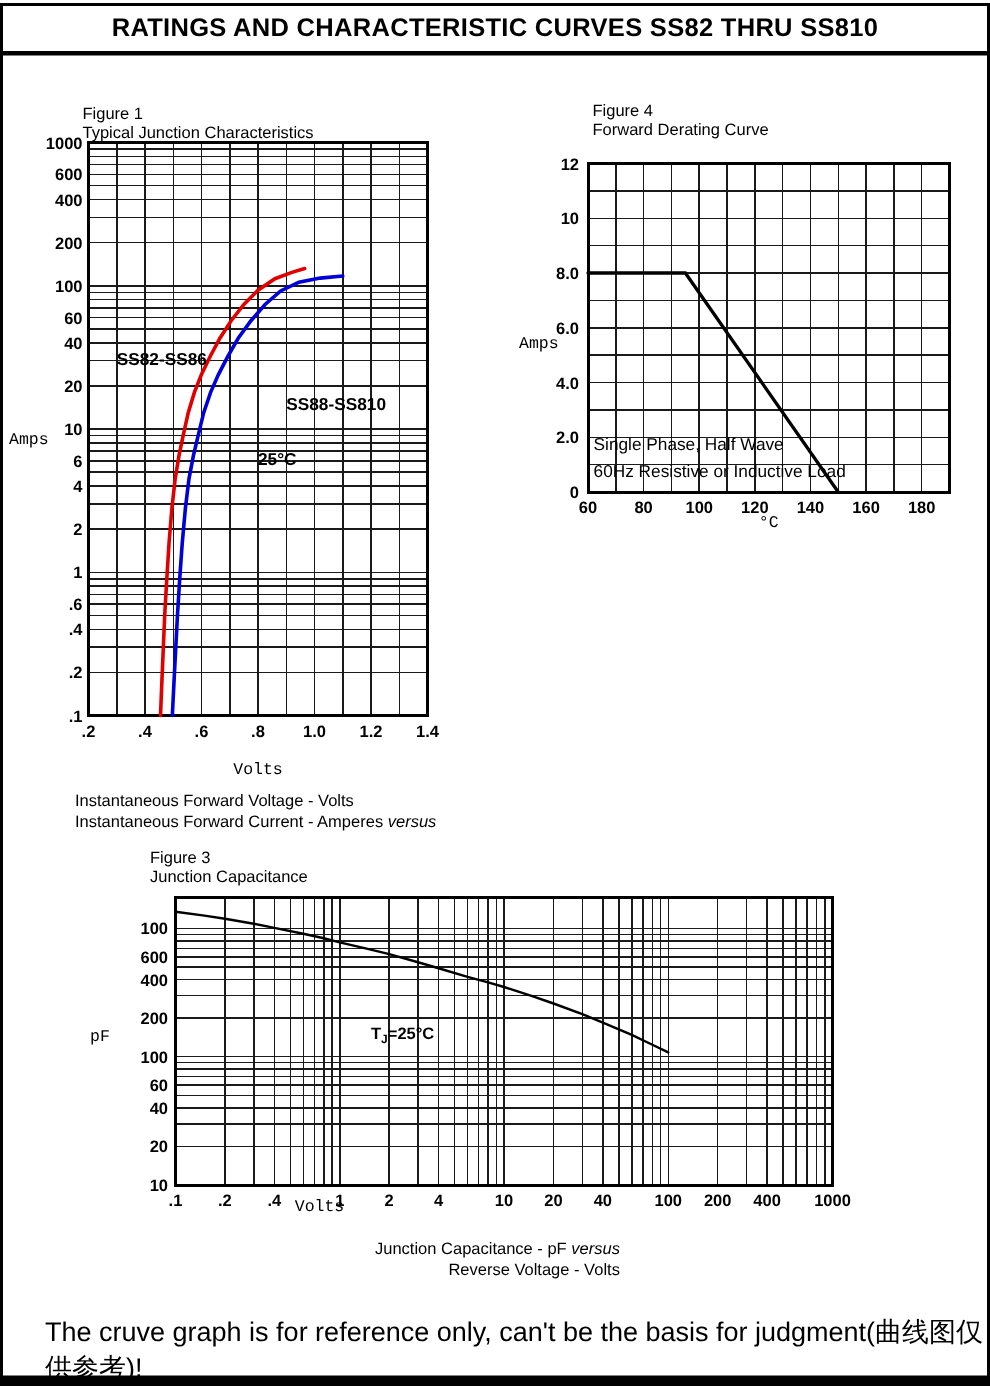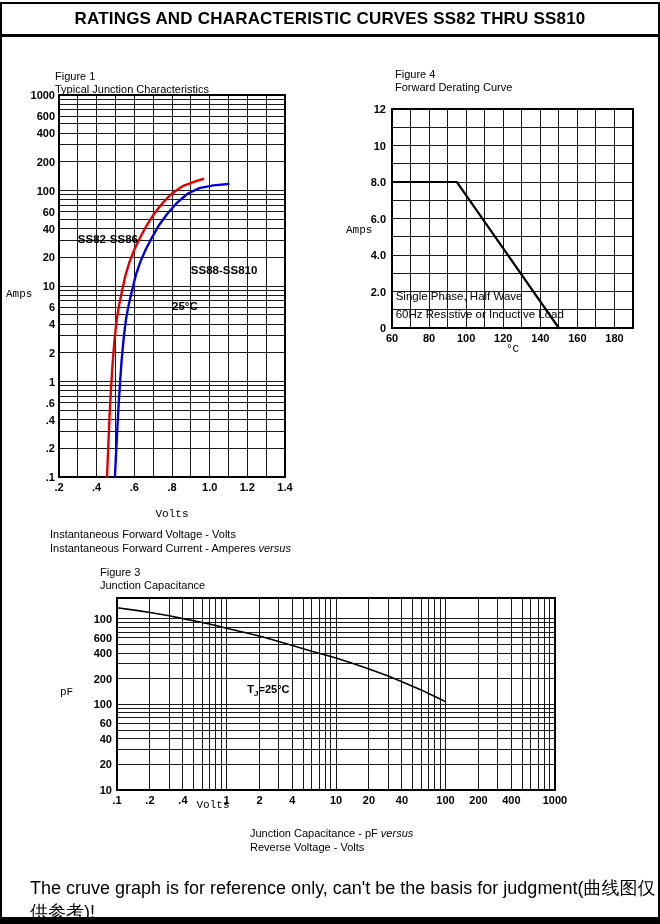--- a/index.html
+++ b/index.html
@@ -284,20 +284,20 @@
         <text x="405.5" y="214" text-anchor="middle">100</text>
         <text x="438.46278452520596" y="214" text-anchor="middle">200</text>
         <text x="471.4255690504119" y="214" text-anchor="middle">400</text>
         <text x="515" y="214" text-anchor="middle">1000</text>
       </g>
       <path d="M77.0 17.8 L96.3 20.4 L110.0 22.5 L129.2 25.8 L142.9 28.6 L162.2 32.5 L175.9 35.5 L186.5 38.2 L205.8 42.8 L219.5 46.1 L238.7 51.5 L252.4 55.5 L271.7 61.2 L285.4 64.9 L296.0 68.0 L315.3 74.3 L329.0 79.0 L348.2 86.1 L361.9 91.7 L381.2 99.9 L394.9 106.5 L405.5 111.6" fill="none" stroke="#000000" stroke-width="1.6" stroke-linecap="round"></path>
       <text x="207.3413209496469" y="102.5359385738495" font-size="11" font-weight="bold" fill="#000"><tspan>T</tspan><tspan dy="3" font-size="8">J</tspan><tspan dy="-3">=25°C</tspan></text>
     </svg>
   <div class="axis-unit" style="left:60px;top:686px;">pF</div>
   <div class="axis-unit center" style="left:183px;top:799px;width:60px;">Volts</div>
-  <div class="caption" style="left:250px;top:826px;">
+  <div class="caption" style="left:250px;top:826px;text-align:right;">
     <div><span>Junction Capacitance - pF </span><i>versus</i></div>
     <div>Reverse Voltage - Volts</div>
   </div>
 
   <div class="footnote">The cruve graph is for reference only, can't be the basis for judgment(曲线图仅供参考)!</div>
 
 </div>
 
 </body></html>

